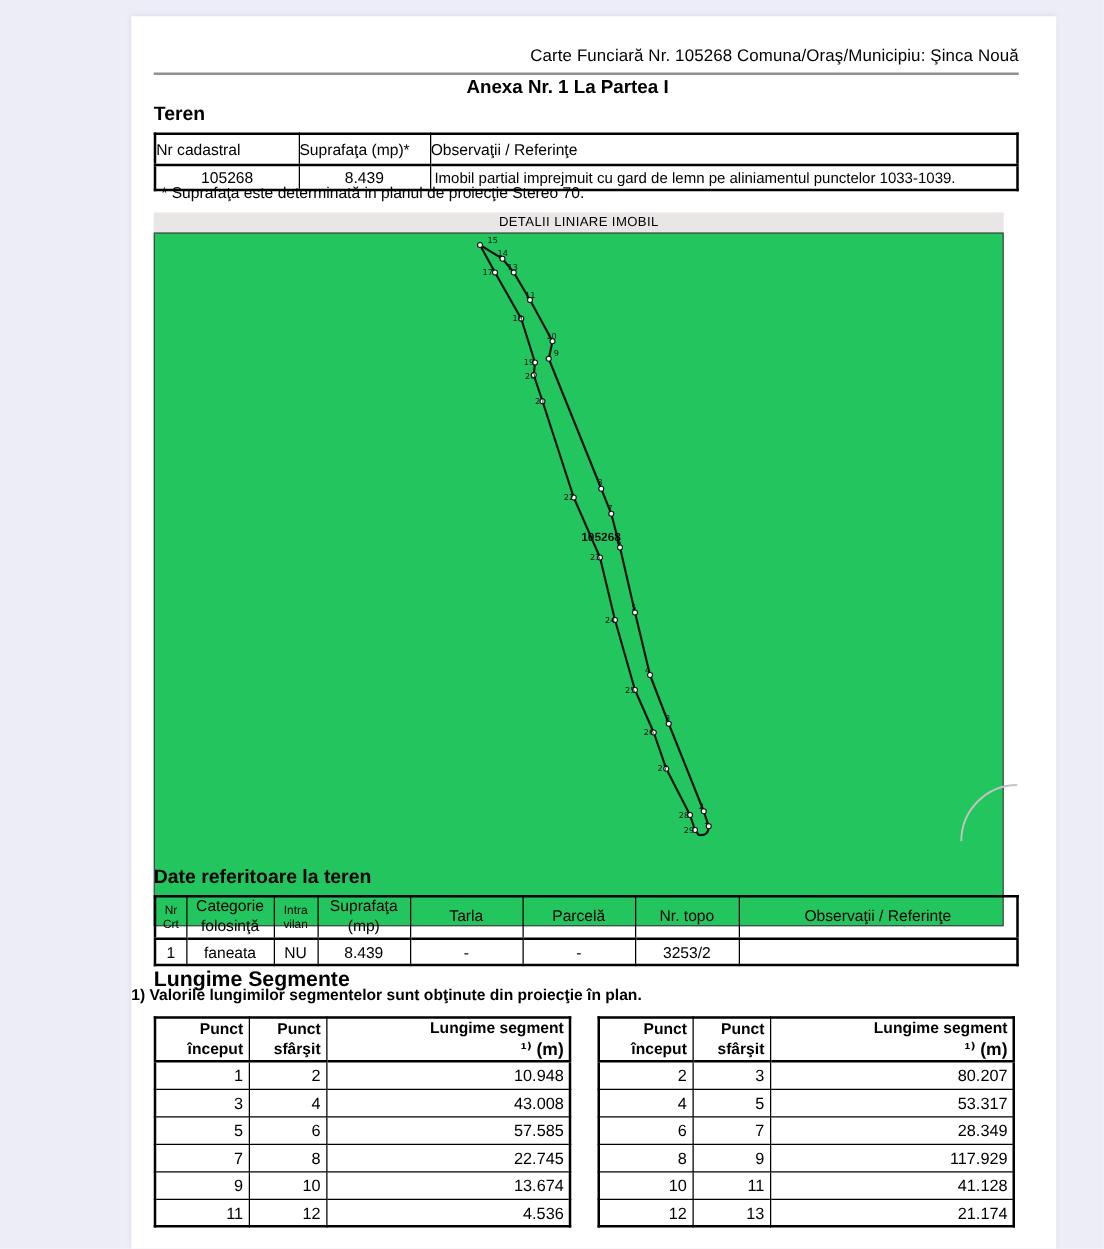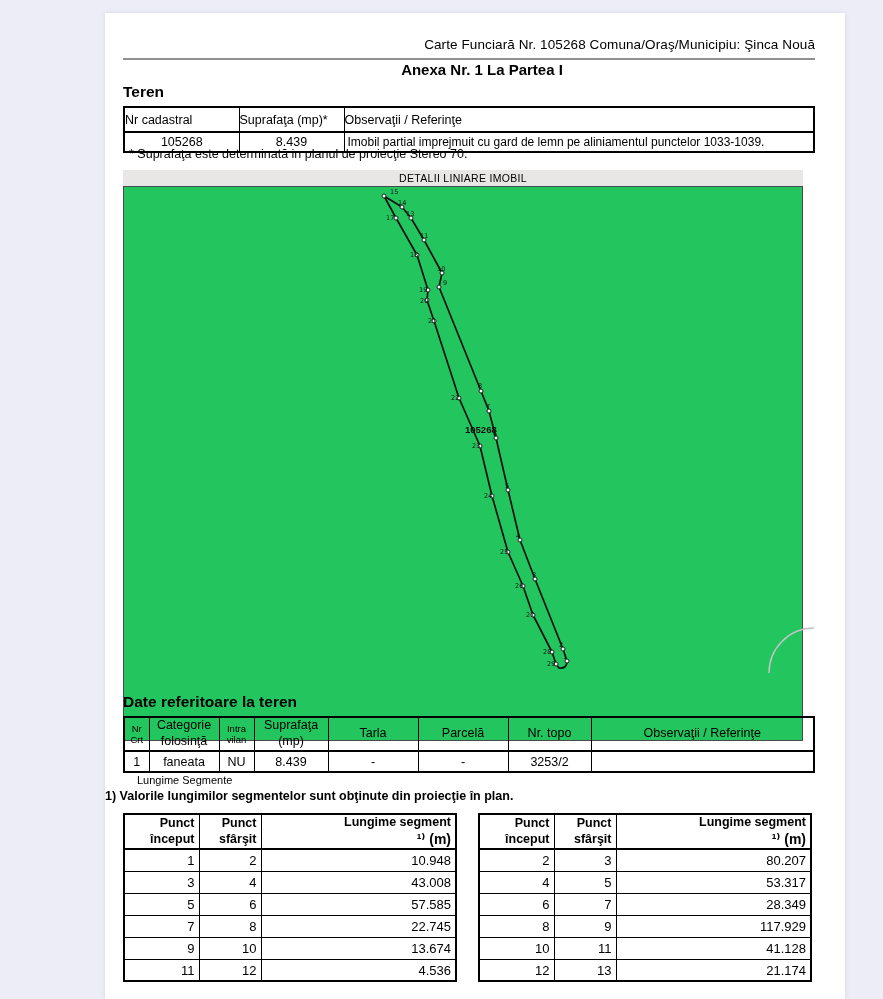--- a/index.html
+++ b/index.html
@@ -20,21 +20,21 @@
   .abs { position:absolute; }
 
   .doc-header {
     left:18px; top:24px; width:692px;
     font-size:13.5px; font-weight:500;
     text-align:right; letter-spacing:0.1px;
     padding-bottom:6px;
     border-bottom:2px solid #909090;
   }
   .anexa-title {
-    left:32px; top:48px; width:690px;
+    left:4px; top:48px; width:690px;
     text-align:center; font-weight:bold; font-size:15px;
   }
   .section-heading { font-weight:bold; font-size:15.5px; }
   .teren-heading { left:18px; top:70px; }
   .date-heading  { left:18px; top:680px; }
 
   table { border-collapse:collapse; table-layout:fixed; }
   td, th { border:1px solid #000; font-size:12.5px; overflow:hidden; white-space:nowrap; }
 
   .teren-table { left:18px; top:93px; width:690px; }
@@ -59,21 +59,21 @@
   .vertex { fill:#ffffff; stroke:#101010; stroke-width:0.9; }
   .pt-label { font-family:"DejaVu Sans",sans-serif; font-size:6.5px; fill:#151515; }
   .parcel-num { font-family:"Liberation Sans",sans-serif; font-size:9.5px; font-weight:600; fill:#101010; }
   .corner-arc { fill:none; stroke:#c3c3c3; stroke-width:1.5; }
 
   .date-table { left:18px; top:703px; width:690px; border:2px solid #000; }
   .date-table th { font-weight:normal; height:34px; text-align:center; border-bottom:2px solid #000; font-size:12.5px; line-height:1.25; }
   .date-table th.small { font-size:9.5px; line-height:1.2; }
   .date-table td { height:21px; text-align:center; }
 
-  .lungime-heading { left:32px; top:761px; font-weight:normal; font-size:11px; }
+  .lungime-heading { left:18px; top:761px; font-weight:bold; font-size:17px; }
   .lungime-note    { left:0; top:776px; font-weight:bold; font-size:12.5px; }
 
   .seg-table { top:800px; width:332px; border:2px solid #000; }
   .seg-left  { left:18px; }
   .seg-right { left:373px; }
   .seg-table th { font-weight:bold; height:20px; text-align:right; padding-right:4px; border-bottom:2px solid #000; font-size:12.5px; line-height:1.25; }
   .seg-table th .sub { font-size:14px; font-weight:bold; }
   .seg-table td { height:22px; text-align:right; padding-right:4px; font-size:13px; }
 </style>
 </head>

